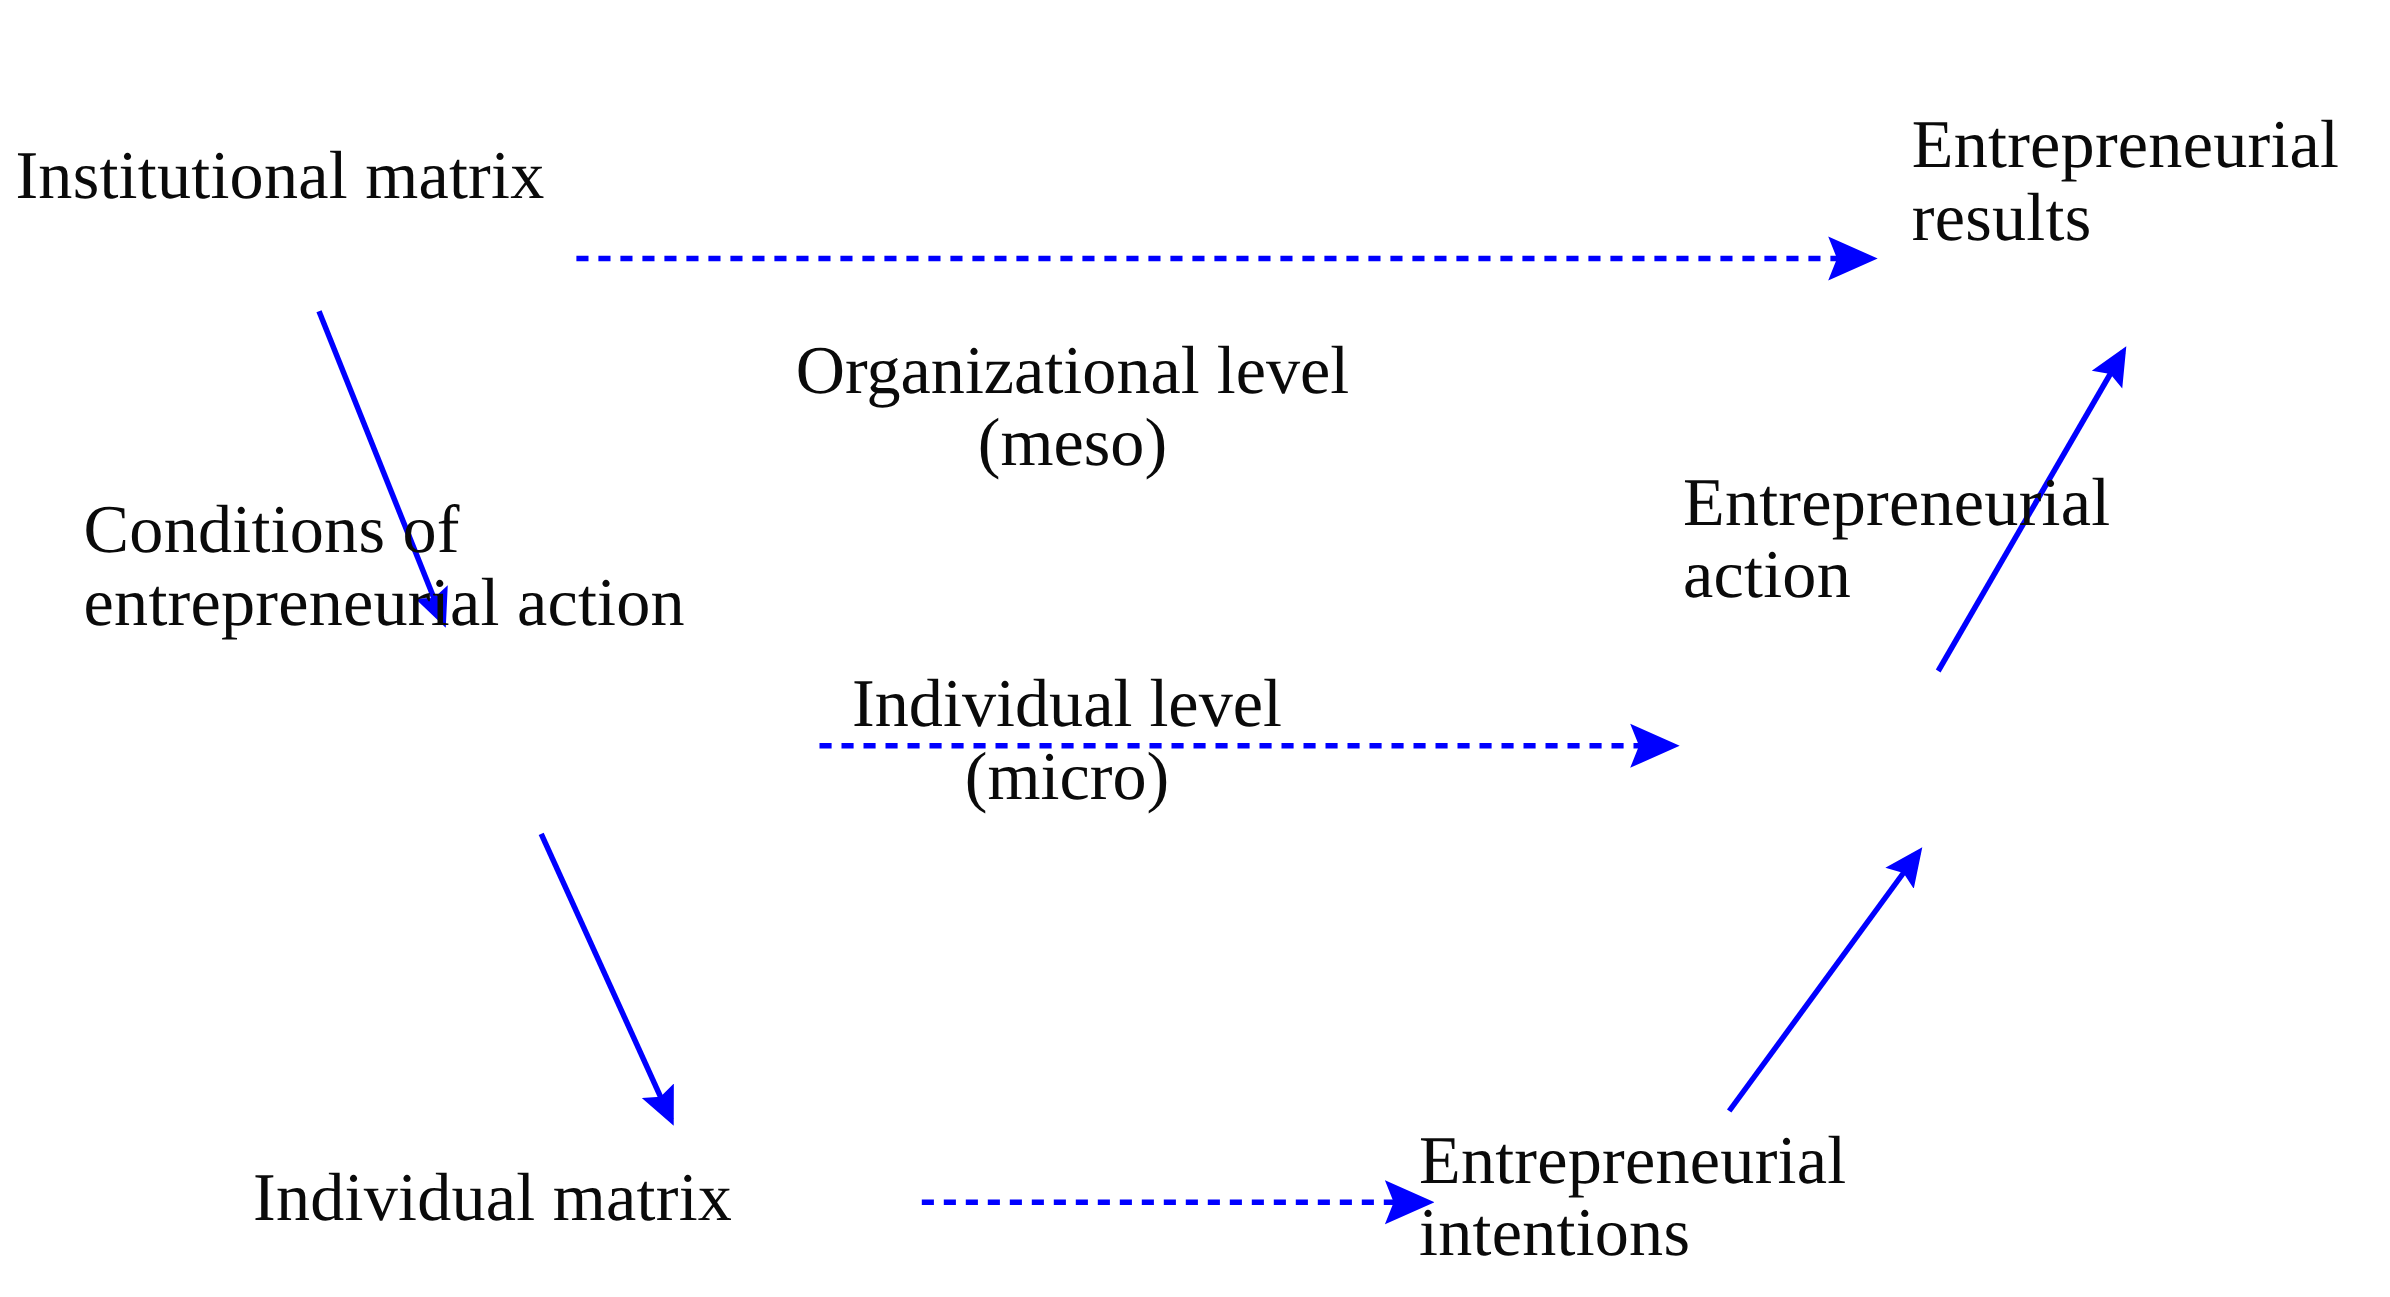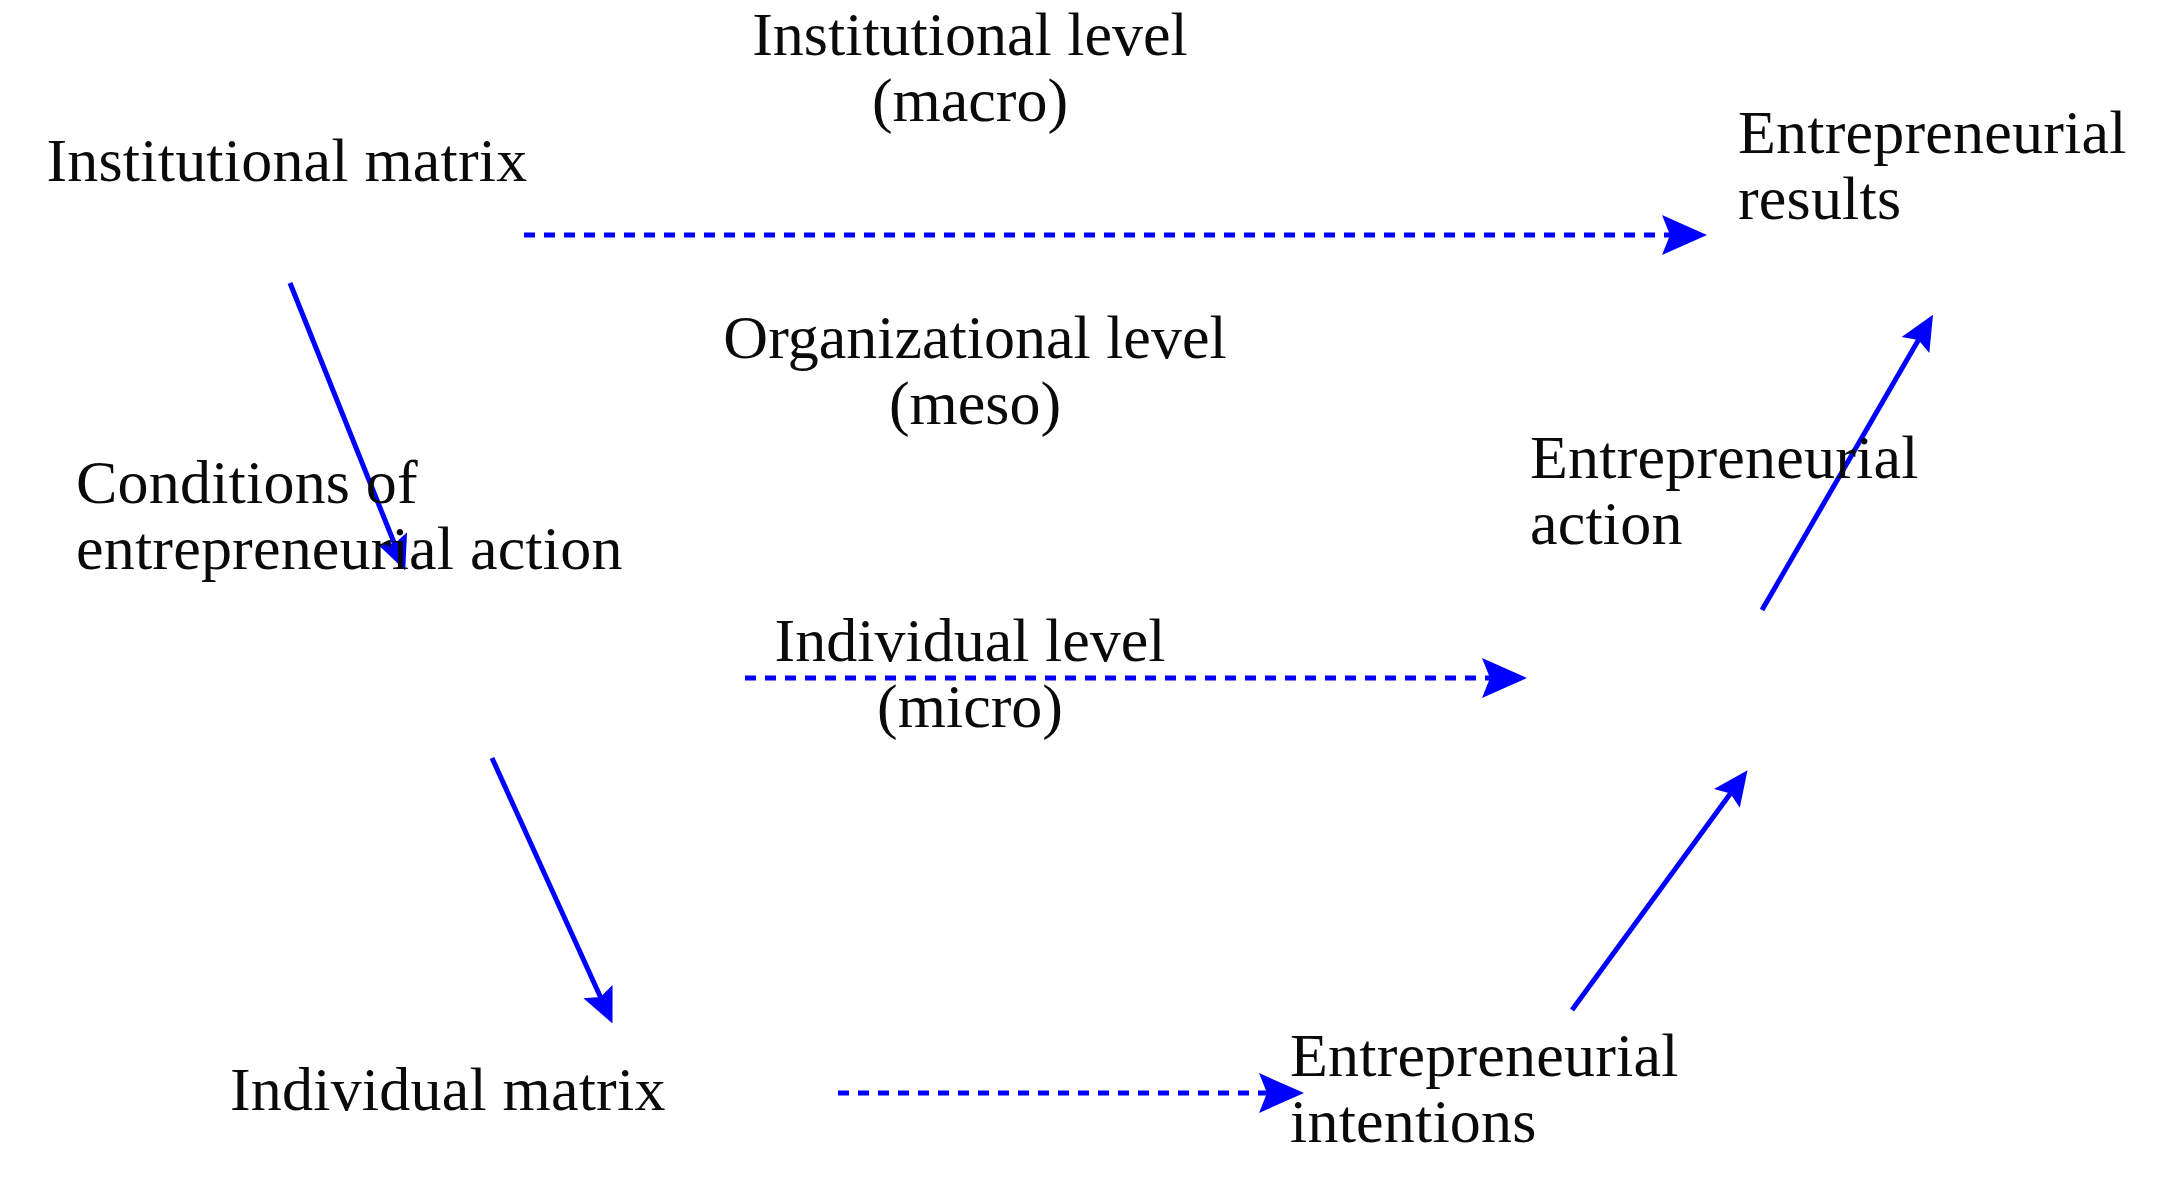--- a/index.html
+++ b/index.html
@@ -35,21 +35,21 @@
   }
   .level-label {
     position: absolute;
     text-align: center;
     line-height: 1.06;
     color: #0a0a0a;
     white-space: pre-line;
     font-size: 62px;
   }
   
-  #node-institutional-matrix { left: 0px;    top: 128px; width: 560px; text-align: center; padding-left: 14px; box-sizing: border-box;}
+  #node-institutional-matrix { left: 0px;    top: 128px; width: 560px; text-align: left; padding-left: 14px; box-sizing: border-box;}
   #node-entrepreneurial-results { left: 1738px; top: 100px; width: 435px; }
   #node-conditions { left: 76px;   top: 425px; width: 660px; margin-top: 25px; }
   #node-entrepreneurial-action { left: 1530px; top: 425px; width: 460px; }
   #node-individual-traits { left: 230px;  top: 1057px; width: 560px; }
   #node-entrepreneurial-intentions { left: 1290px; top: 1023px; width: 470px; }
 
   #level-macro { left: 570px; top: 2px;   width: 800px; }
   #level-meso  { left: 560px; top: 305px; width: 830px; }
   #level-micro { left: 570px; top: 608px; width: 800px; }
 </style>
@@ -76,22 +76,20 @@
 
     <line x1="492" y1="758" x2="610" y2="1018" stroke="#0000ff" stroke-width="5" marker-end="url(#ah-blue-big)"></line>
 
     <line x1="838" y1="1093" x2="1297" y2="1093" stroke="#0000ff" stroke-width="5" stroke-dasharray="11 9" marker-end="url(#ah-blue)"></line>
 
     <line x1="1572" y1="1010" x2="1744" y2="775" stroke="#0000ff" stroke-width="5" marker-end="url(#ah-blue-big)"></line>
 
     <line x1="1762" y1="610" x2="1930" y2="320" stroke="#0000ff" stroke-width="5" marker-end="url(#ah-blue-big)"></line>
   </svg>
 
-  <div class="level-label" id="level-macro">Institutional level
-(macro)</div>
 
   <div class="level-label" id="level-micro">Individual level
 (micro)</div>
 
   <div class="level-label" id="level-meso">Organizational level
 (meso)</div>
 
   <div class="node" id="node-institutional-matrix">Institutional matrix</div>
 
   <div class="node" id="node-entrepreneurial-results">Entrepreneurial

